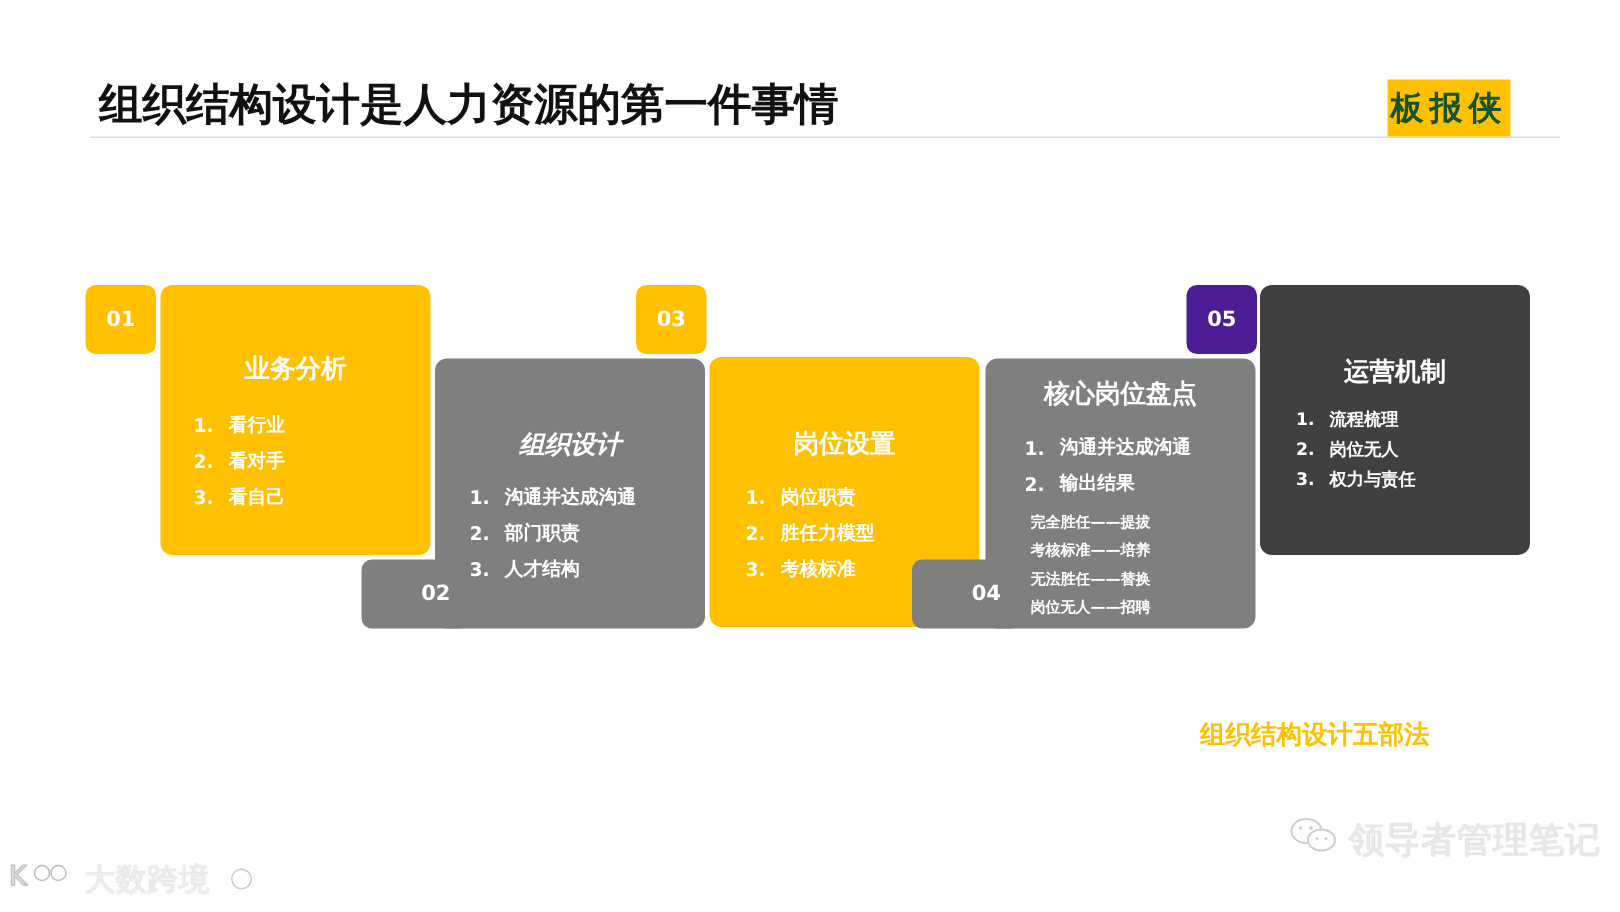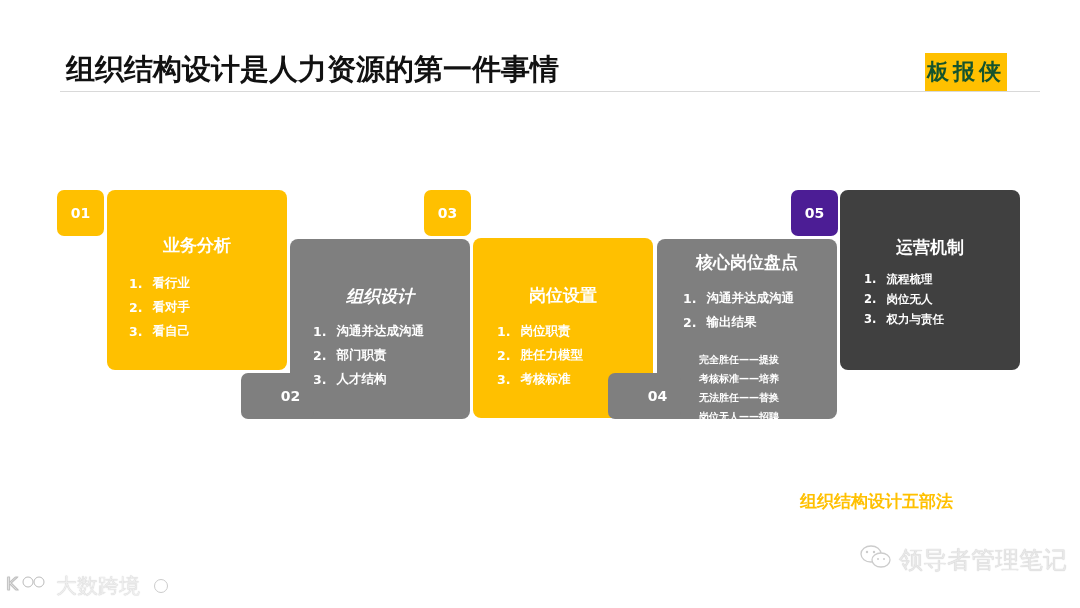--- a/index.html
+++ b/index.html
@@ -13,23 +13,23 @@
   .badge { position:absolute; width:47px; height:46px; border-radius:7px; color:#fff; font-size:14px; font-weight:bold;
            display:flex; align-items:center; justify-content:center; }
   .yellow { background:#FFC000; }
   .gray { background:#7F7F7F;padding-left:26px; }
   .orange { background:#404040;padding-left:40px; }
   .orange-dark { background:#4c1d95; }
   .card-title { position:absolute; left:0; width:100%; text-align:center; font-size:17px; font-weight:bold; }
   .items { position:absolute; list-style:none; margin:0; padding:0; font-size:12.5px; font-weight:bold; }
   .items li { display:flex; gap:10px; height:24px; align-items:center; }
   .items.tight li { height:20px; font-size:11.5px; }
-  .sub { position:absolute; list-style:none; margin:16px; padding:0; font-size:10px; font-weight:bold; }
+  .sub { position:absolute; list-style:none; margin:4px; padding:0; font-size:10px; font-weight:bold; }
   .sub li { height:19px; display:flex; align-items:center; }
-  .caption { position:absolute; left:800px; top:478px; font-size:17px; font-weight:bold; color:#FFC000;margin-top:12px; }
+  .caption { position:absolute; left:800px; top:478px; font-size:17px; font-weight:bold; color:#FFC000; }
   .wm1 { position:absolute; left:859px; top:543px; font-size:24px; color:#e8e8e8; display:flex; align-items:center; gap:6px;
          text-shadow:0 0 1px #bbb; }
   .wm2 { position:absolute; left:6px; top:572px; font-size:21px; color:#eeeeee; display:flex; align-items:center; gap:6px;
          text-shadow:0 0 1px #bbb; }
   .wm-dot { width:12px; height:12px; border:1px solid #ccc; border-radius:50%; display:inline-block; margin-left:8px; }
 </style>
 </head>
 <body>
 
 <div class="title">组织结构设计是人力资源的第一件事情</div>

